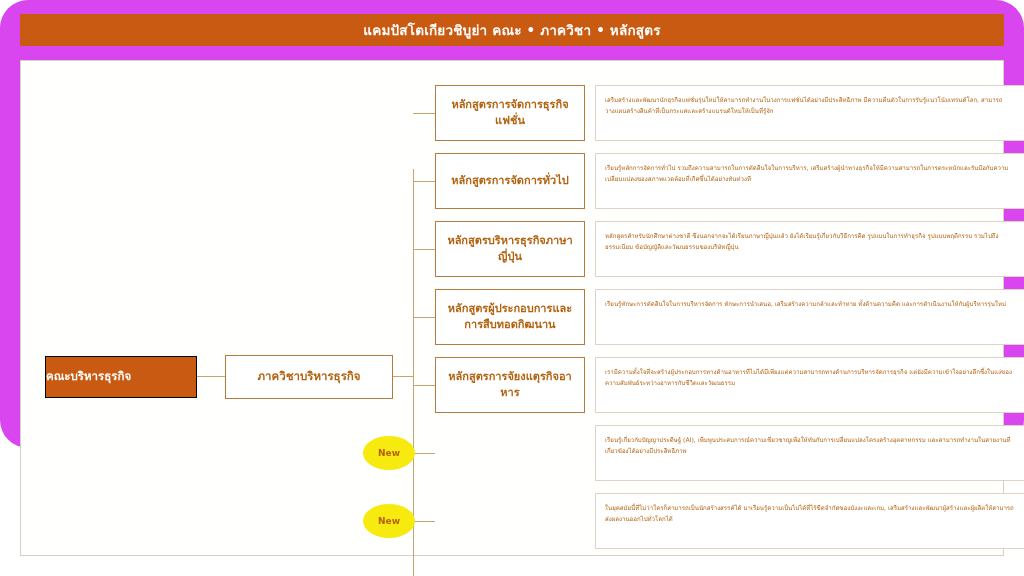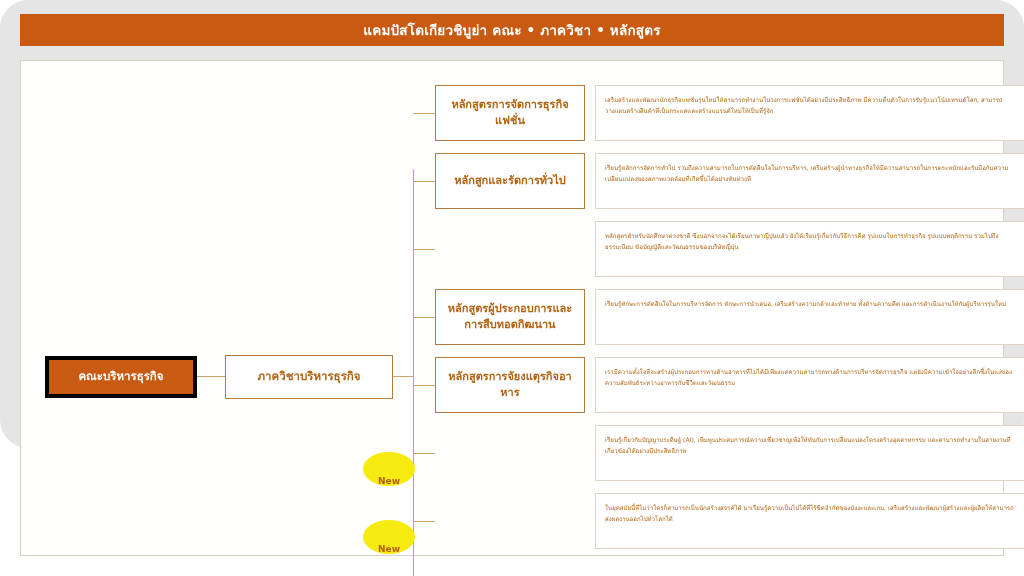--- a/index.html
+++ b/index.html
@@ -8,21 +8,21 @@
     width: 1024px; height: 576px;
     background: #ffffff;
     font-family: "DejaVu Sans", "Liberation Sans", sans-serif;
     overflow: hidden;
   }
 
   #page {
     position: relative;
     width: 1024px;
     height: 448px;
-    background: #e5e5e5;
+    background: #d946ef;
     border-radius: 28px;
   }
 
   
   .header-bar {
     position: absolute;
     left: 20px; top: 14px;
     width: 984px; height: 32px;
     background: #c85a12;
     display: flex;
@@ -45,22 +45,22 @@
     border: 1px solid #d8cfc4;
     background: #fffffe;
   }
 
   
   .faculty-node {
     position: absolute;
     left: 24px; top: 295px;
     width: 152px; height: 42px;
     background: #c85a12;
-    border: 4px solid #000000;
-    display: flex; align-items: center; justify-content: center;
+    border: 1px solid #000000;
+    display: flex; align-items: center; justify-content: flex-start;
   }
   .faculty-label {
     color: #ffffff;
     font-size: 11.5px;
     font-weight: bold;
     text-align: center;
     line-height: 1.2;
   }
 
   
@@ -146,25 +146,25 @@
     color: #b2620f;
     font-size: 6.1px;
     line-height: 1.85;
     text-align: left;
     word-break: break-word;
   }
 
   
   .new-badge {
     position: absolute;
-    left: -50px; top: 27px;
+    left: -50px; top: 11px;
     width: 52px; height: 34px;
     background: #f7ea0f;
     border-radius: 50%;
-    display: flex; align-items: flex-end; justify-content: center;
+    display: flex; align-items: center; justify-content: center;
     z-index: 4;
   }
   .new-badge-label {
     color: #b2620f;
     font-size: 9px;
     font-weight: bold;
   }
 </style>
 </head>
 <body>
@@ -196,28 +196,31 @@
           <div class="program-box">
             <span class="program-label">หลักสูตรการจัดการธุรกิจแฟชั่น</span>
           </div>
           <div class="desc-box">
             <div class="desc-text">เสริมสร้างและพัฒนานักธุรกิจแฟชั่นรุ่นใหม่ให้สามารถทำงานในวงการแฟชั่นได้อย่างมีประสิทธิภาพ มีความตื่นตัวในการรับรู้แนวโน้มเทรนด์โลก, สามารถวางแผนสร้างสินค้าที่เป็นกระแสและสร้างแบรนด์ใหม่ให้เป็นที่รู้จัก</div>
           </div>
         </div>
         <div class="program-row" style="top: 92px;">
           <div class="branch-stub"></div>
           <div class="program-box">
-            <span class="program-label">หลักสูกและรัดการทั่วไป</span>
+            <span class="program-label">หลักสูตรการจัดการทั่วไป</span>
           </div>
           <div class="desc-box">
             <div class="desc-text">เรียนรู้หลักการจัดการทั่วไป รวมถึงความสามารถในการตัดสินใจในการบริหาร, เสริมสร้างผู้นำทางธุรกิจให้มีความสามารถในการตระหนักและรับมือกับความเปลี่ยนแปลงของสภาพแวดล้อมที่เกิดขึ้นได้อย่างทันท่วงที</div>
           </div>
         </div>
         <div class="program-row" style="top: 160px;">
           <div class="branch-stub"></div>
+          <div class="program-box">
+            <span class="program-label">หลักสูตรบริหารธุรกิจภาษาญี่ปุ่น</span>
+          </div>
           <div class="desc-box">
             <div class="desc-text">หลักสูตรสำหรับนักศึกษาต่างชาติ ซึ่งนอกจากจะได้เรียนภาษาญี่ปุ่นแล้ว ยังได้เรียนรู้เกี่ยวกับวิธีการคิด รูปแบบในการทำธุรกิจ รูปแบบพฤติกรรม รวมไปถึงธรรมเนียม ข้อบัญญัติและวัฒนธรรมของบริษัทญี่ปุ่น</div>
           </div>
         </div>
         <div class="program-row" style="top: 228px;">
           <div class="branch-stub"></div>
           <div class="program-box">
             <span class="program-label">หลักสูตรผู้ประกอบการและการสืบทอดกิฒนาน</span>
           </div>
           <div class="desc-box">

